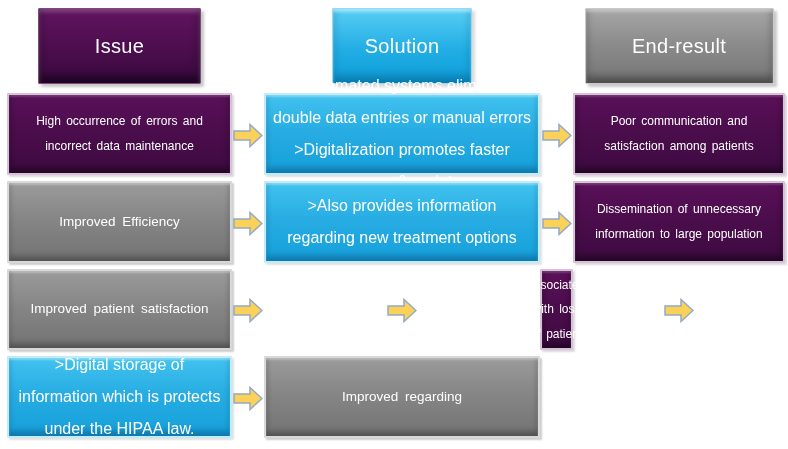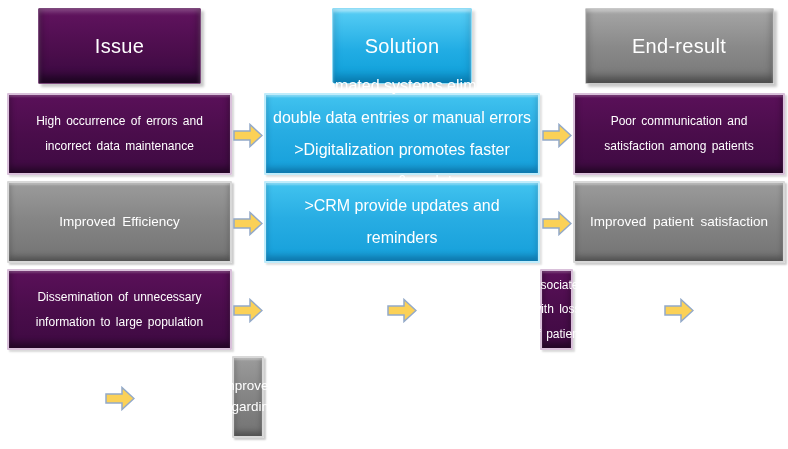--- a/index.html
+++ b/index.html
@@ -122,38 +122,38 @@
       </div>
     </div>
     <div class="cell arrow-cell">
       <svg width="30" height="25" viewBox="0 0 30 25">
         <polygon points="1,8 17,8 17,1.5 29,12.5 17,23.5 17,17 1,17" fill="#FBD157" stroke="#93A9C9" stroke-width="1.5"></polygon>
       </svg>
     </div>
     <div class="cell">
       <div class="box cyan">
         <div class="solution-text">
-          <p>&gt;CRM provide updates and reminders</p>
+          <p>&gt;Also provides information regarding new treatment options</p>
         </div>
       </div>
     </div>
     <div class="cell arrow-cell">
       <svg width="30" height="25" viewBox="0 0 30 25">
         <polygon points="1,8 17,8 17,1.5 29,12.5 17,23.5 17,17 1,17" fill="#FBD157" stroke="#93A9C9" stroke-width="1.5"></polygon>
       </svg>
     </div>
     <div class="cell">
-      <div class="box gray">
-        <span class="end-text">Improved patient satisfaction</span>
+      <div class="box purple">
+        <span class="issue-text">Dissemination of unnecessary information to large population</span>
       </div>
     </div>
 
     <div class="cell">
-      <div class="box purple">
-        <span class="issue-text">Dissemination of unnecessary information to large population</span>
+      <div class="box gray">
+        <span class="end-text">Improved patient satisfaction</span>
       </div>
     </div>
     <div class="cell arrow-cell">
       <svg width="30" height="25" viewBox="0 0 30 25">
         <polygon points="1,8 17,8 17,1.5 29,12.5 17,23.5 17,17 1,17" fill="#FBD157" stroke="#93A9C9" stroke-width="1.5"></polygon>
       </svg>
     </div>
     <div class="cell arrow-cell">
       <svg width="30" height="25" viewBox="0 0 30 25">
         <polygon points="1,8 17,8 17,1.5 29,12.5 17,23.5 17,17 1,17" fill="#FBD157" stroke="#93A9C9" stroke-width="1.5"></polygon>
@@ -163,20 +163,28 @@
     <div class="cell">
       <div class="box purple">
         <span class="issue-text">High associated with loss of patient data</span>
       </div>
     </div>
     <div class="cell arrow-cell">
       <svg width="30" height="25" viewBox="0 0 30 25">
         <polygon points="1,8 17,8 17,1.5 29,12.5 17,23.5 17,17 1,17" fill="#FBD157" stroke="#93A9C9" stroke-width="1.5"></polygon>
       </svg>
     </div>
+    <div class="cell">
+      <div class="box cyan">
+        <div class="solution-text">
+          <p>&gt;Digital storage of information which is protects under the HIPAA law.</p>
+
+        </div>
+      </div>
+    </div>
     <div class="cell arrow-cell">
       <svg width="30" height="25" viewBox="0 0 30 25">
         <polygon points="1,8 17,8 17,1.5 29,12.5 17,23.5 17,17 1,17" fill="#FBD157" stroke="#93A9C9" stroke-width="1.5"></polygon>
       </svg>
     </div>
     <div class="cell">
       <div class="box gray">
         <span class="end-text">Improved regarding</span>
       </div>
     </div>

